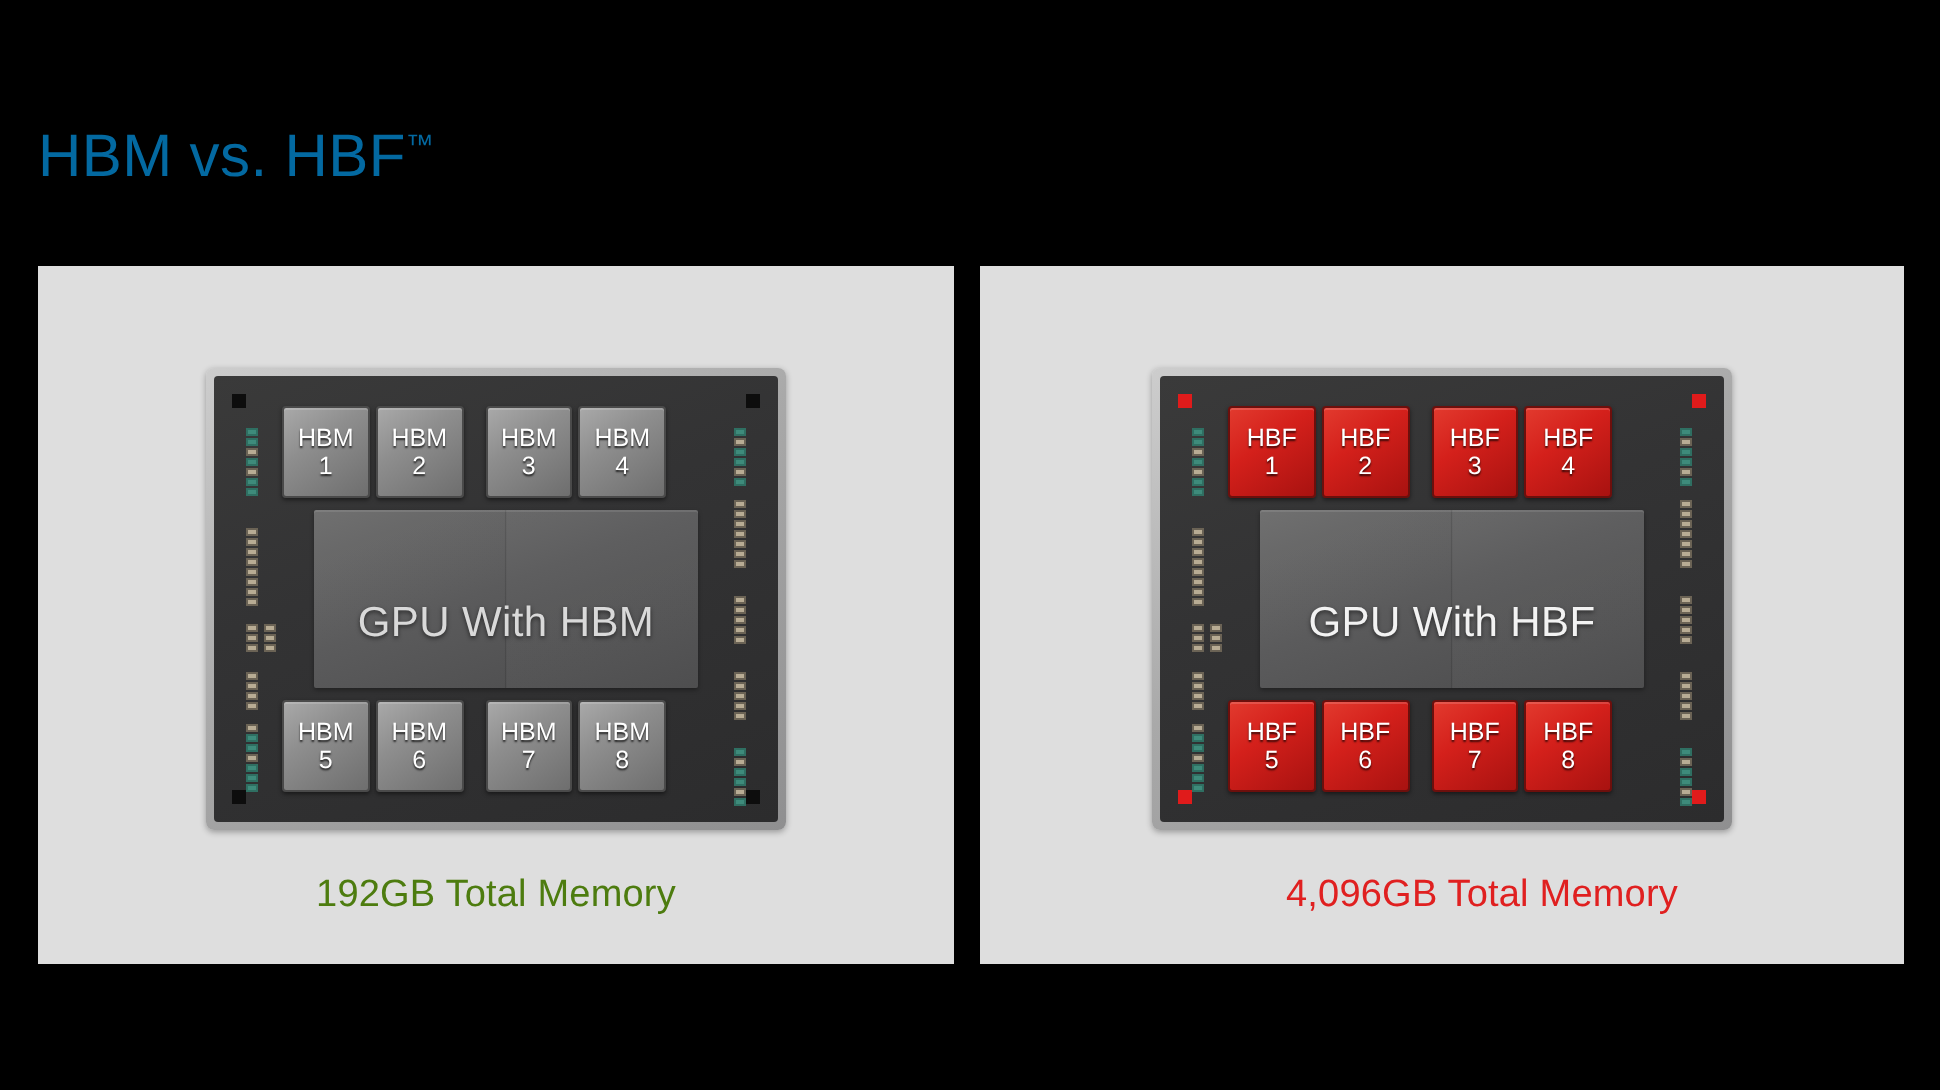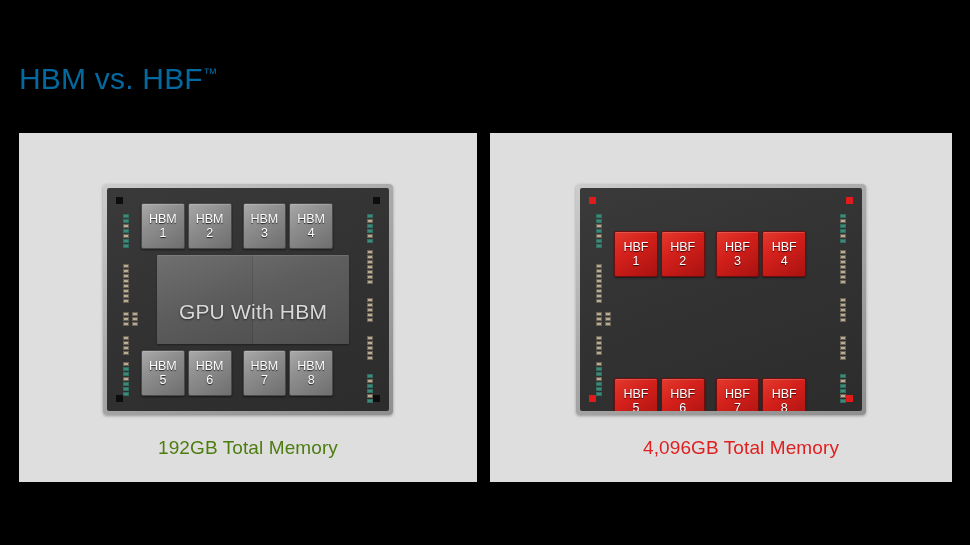--- a/index.html
+++ b/index.html
@@ -142,21 +142,20 @@
     background: linear-gradient(145deg, #a9a9a9 0%, #8e8e8e 38%, #6e6e6e 100%);
     border: 1px solid #4a4a4a;
     box-shadow: 0 1px 2px rgba(0,0,0,0.5), inset 0 1px 0 rgba(255,255,255,0.16);
   }
   .mem-die:nth-child(2) { margin-right: 11px; }
   .mem-die:nth-child(4) { margin-right: 0; }
 
   .package-hbf .mem-die {
     background: linear-gradient(145deg, #e23a2e 0%, #d4201b 40%, #a81210 100%);
     border: 1px solid #6d0f0c;
-    margin-top: 28px;
   }
 
   
   .gpu-die {
     position: absolute;
     left: 50px;
     top: 67px;
     width: 192px;
     height: 89px;
     display: flex;
@@ -439,20 +438,23 @@
         <div class="mem-die">
           <span>HBF</span>
           <span>3</span>
         </div>
         <div class="mem-die">
           <span>HBF</span>
           <span>4</span>
         </div>
       </div>
 
+      <div class="gpu-die">
+        <span class="gpu-label">GPU With HBF</span>
+      </div>
 
       <div class="mem-row mem-row-bot">
         <div class="mem-die">
           <span>HBF</span>
           <span>5</span>
         </div>
         <div class="mem-die">
           <span>HBF</span>
           <span>6</span>
         </div>

